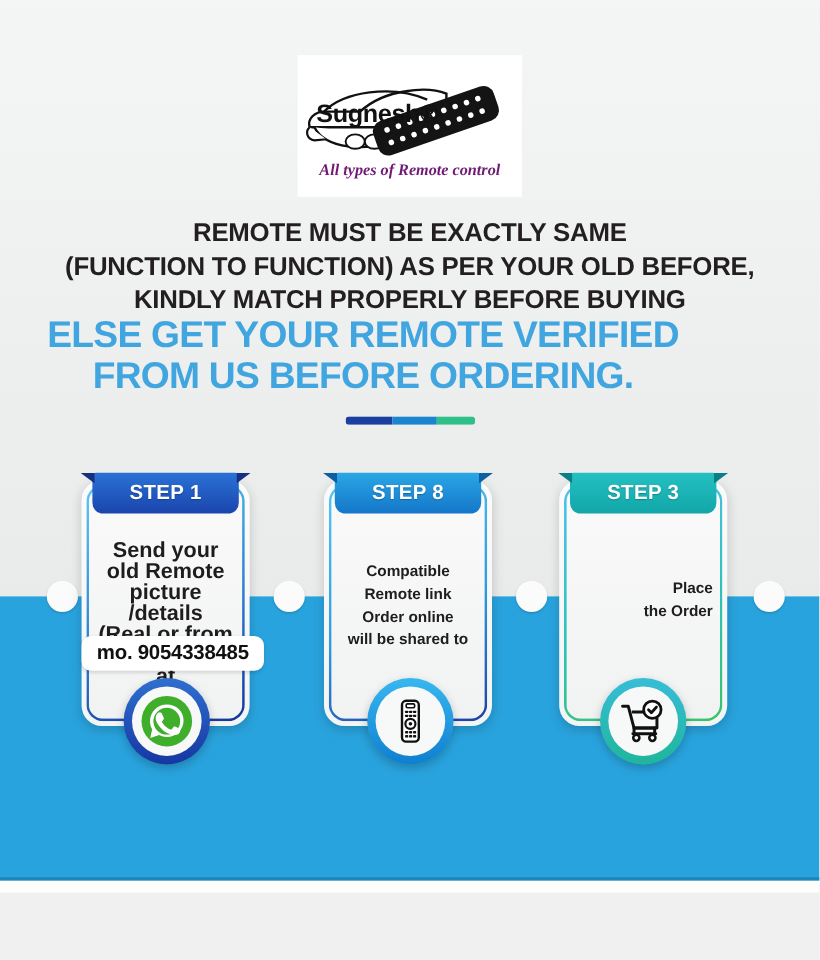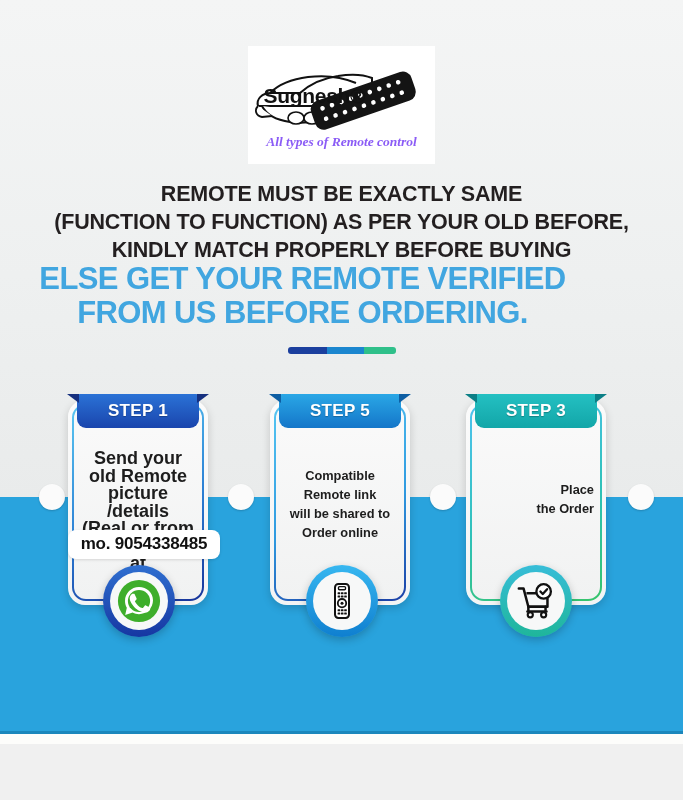--- a/index.html
+++ b/index.html
@@ -34,21 +34,21 @@
   .logo-word{
     position:absolute; left:12px; top:24px;
     font-family:"Liberation Sans", sans-serif;
     font-size:21px; font-weight:700; color:#111; letter-spacing:-.3px;
     z-index:3;
   }
   .logo-svg{ position:absolute; left:0; top:0; }
   .logo-tag{
     font-family:"Liberation Serif", serif;
     font-style:italic; font-weight:700;
-    font-size:13.5px; color:#8b5cf6; margin-top:-2px;
+    font-size:13.5px; color:#701a75; margin-top:-2px;
   }
 
   
   .head-black{
     position:absolute; left:0; top:180px; width:683px;
     text-align:center;
     font-size:21.5px; font-weight:700; color:#231f20;
     line-height:28px; letter-spacing:-.2px;
   }
   .head-blue{
@@ -289,27 +289,27 @@
         <path d="M19.7 17.4c-.4-.9-.8-.9-1.2-.9h-1c-.3 0-.9.1-1.4.6-.5.5-1.8 1.8-1.8 4.3s1.9 5 2.1 5.4c.3.4 3.6 5.8 9 7.9 4.5 1.7 5.4 1.4 6.4 1.3 1-.1 3.1-1.3 3.6-2.5.4-1.2.4-2.3.3-2.5-.1-.2-.5-.4-1-.6l-3.5-1.7c-.5-.2-.9-.3-1.2.2l-1.7 2.2c-.3.4-.6.4-1.1.2-.5-.2-2.3-.8-4.3-2.7-1.6-1.4-2.7-3.2-3-3.7-.3-.5 0-.8.2-1.1l.8-.9c.2-.3.3-.5.5-.8.2-.3.1-.6 0-.9l-1.7-3.8z" fill="#ffffff"></path>
       </svg>
     </div>
   </div>
 
   <div class="card card-2">
     <div class="card-inner">
       <div class="ribbon r2">
         <span class="fold l"></span>
         <span class="fold r"></span>
-        <span>STEP 5</span>
+        <span>STEP 8</span>
       </div>
       <div class="card-text">
         <div>Compatible</div>
         <div>Remote link</div>
+        <div>Order online</div>
         <div>will be shared to</div>
-        <div>Order online</div>
       </div>
     </div>
   </div>
 
   <div class="icon-ring ring-2">
     <div class="ring-inner">
       <svg width="40" height="40" viewBox="0 0 40 40">
         <rect x="13" y="3" width="14" height="34" rx="3.4" fill="#ffffff" stroke="#111" stroke-width="2"></rect>
         <rect x="16.5" y="5.6" width="7" height="3.2" rx="1" fill="none" stroke="#111" stroke-width="1.4"></rect>
         <g fill="#111">

